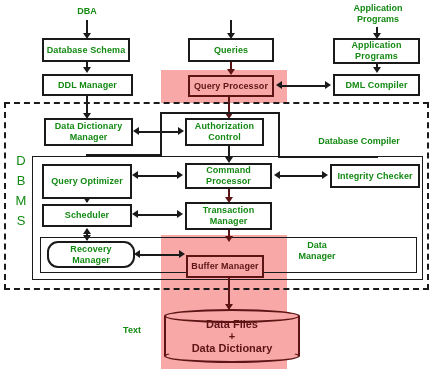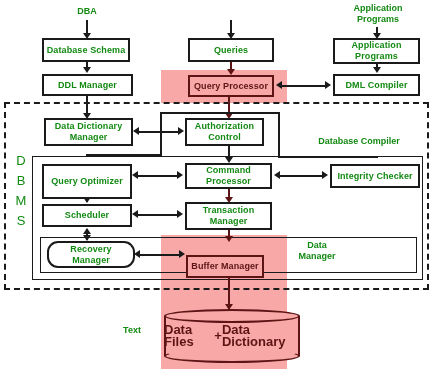--- a/index.html
+++ b/index.html
@@ -56,22 +56,22 @@
         height:calc(100% - 14px);box-sizing:border-box;
         border-left:2px solid #5c1414;border-right:2px solid #5c1414;
         background:#f9a8a8;}
   #datastore .top{position:absolute;left:0;top:0;width:100%;height:14px;
         box-sizing:border-box;border:2px solid #5c1414;border-radius:50%;
         background:#f9a8a8;}
   #datastore .bot{position:absolute;left:0;bottom:0;width:100%;height:14px;
         box-sizing:border-box;border:2px solid #5c1414;border-radius:50%;
         background:#f9a8a8;border-top-color:transparent;}
   #datastore .txt{position:absolute;left:0;top:0;width:100%;height:100%;
-        display:flex;flex-direction:row;align-items:center;
-        justify-content:center;color:#5c1414;font-size:13px;font-weight:bold;
+        display:flex;flex-direction:column;align-items:center;
+        justify-content:center;color:#5c1414;font-size:11px;font-weight:bold;
         line-height:12px;z-index:3;}
 </style>
 </head>
 <body>
 
 <div id="stage">
 
   <div class="hl" style="left:161px;top:70px;width:126px;height:33px;"></div>
   <div class="hl" style="left:161px;top:235px;width:126px;height:134px;"></div>
 

